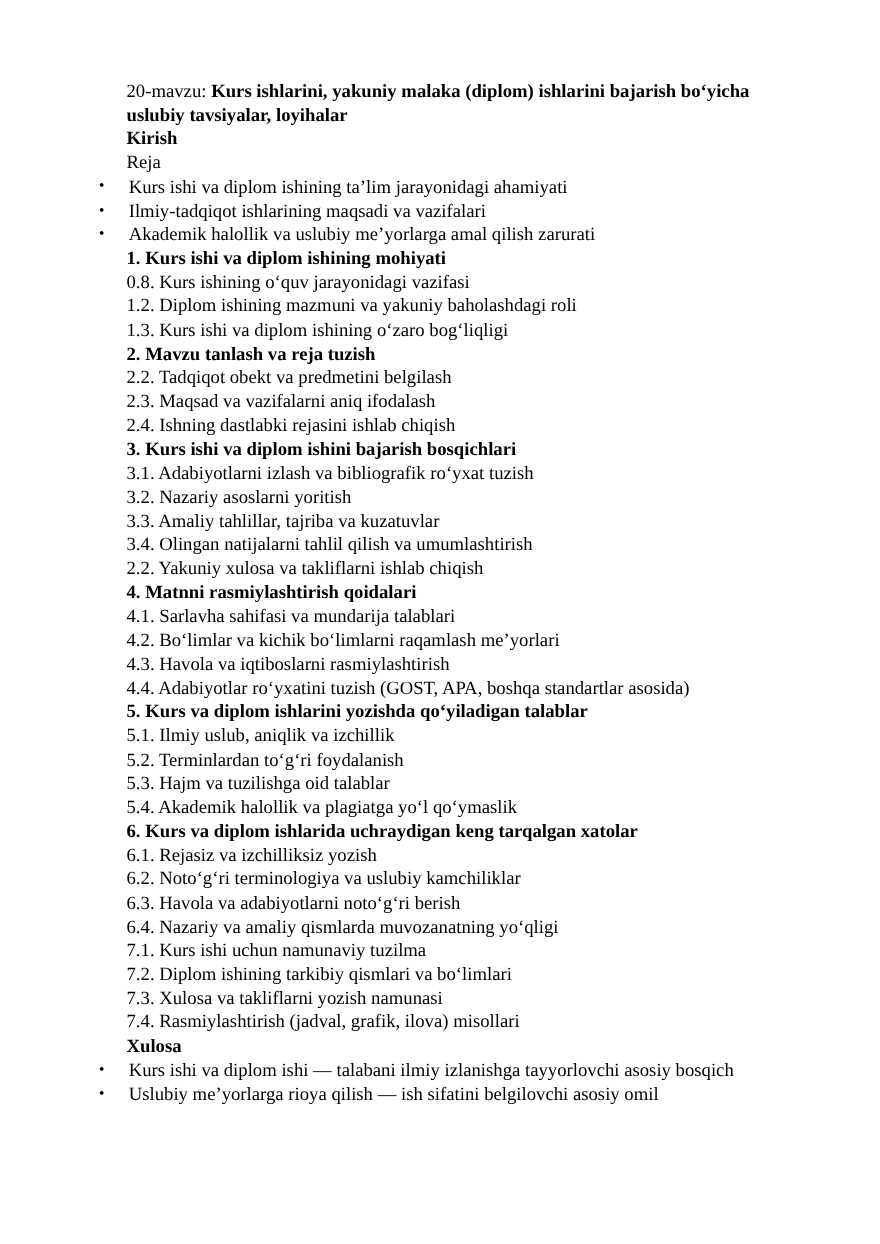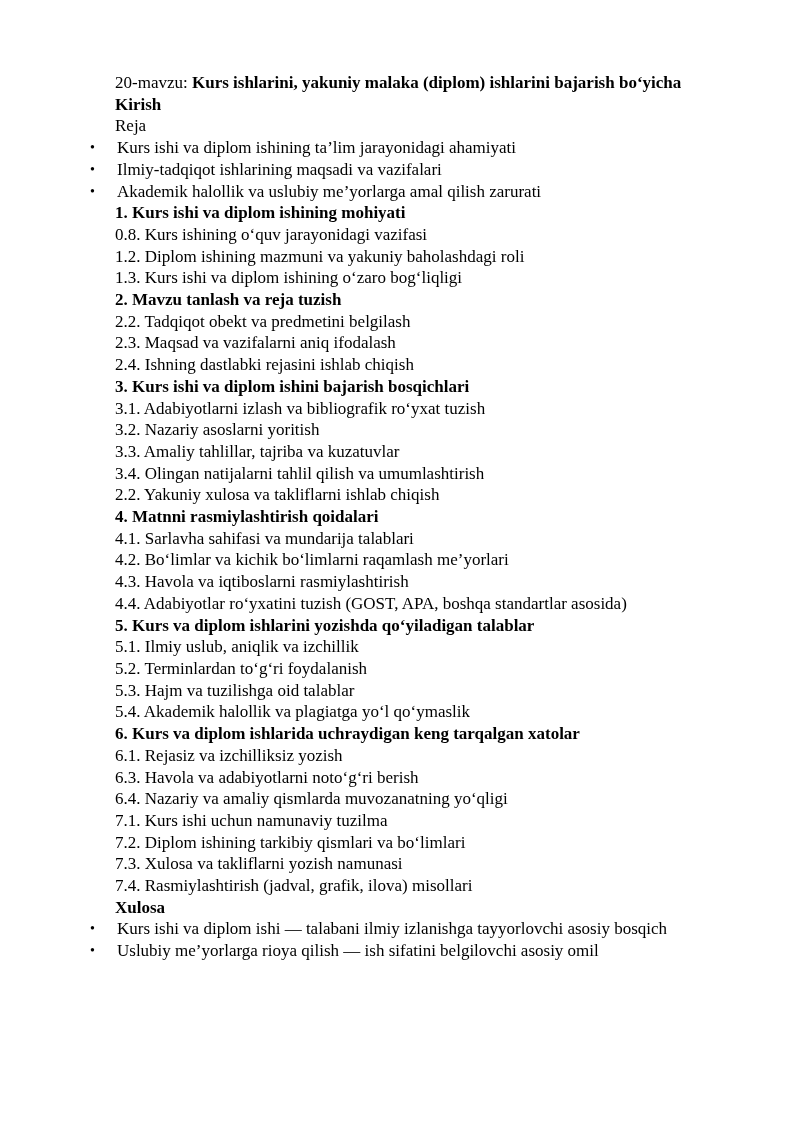--- a/index.html
+++ b/index.html
@@ -31,21 +31,21 @@
     left: -25px;
     top: 0px;
     font-size: 14px;
     line-height: 21.7px;
   }
 </style>
 </head>
 <body>
 
 <div class="page doc-text">
-  <p class="title"><span>20-mavzu: </span><span class="bold">Kurs ishlarini, yakuniy malaka (diplom) ishlarini bajarish boʻyicha</span><br></p>
+  <p class="title"><span>20-mavzu: </span><span class="bold">Kurs ishlarini, yakuniy malaka (diplom) ishlarini bajarish boʻyicha</span><br><span class="bold">uslubiy tavsiyalar, loyihalar</span></p>
   <div id="outline">
       <div class="line heading"><span>Kirish</span></div>
       <div class="line plain"><span>Reja</span></div>
       <div class="line bullet"><span class="bullet-marker">•</span><span>Kurs ishi va diplom ishining ta’lim jarayonidagi ahamiyati</span></div>
       <div class="line bullet"><span class="bullet-marker">•</span><span>Ilmiy-tadqiqot ishlarining maqsadi va vazifalari</span></div>
       <div class="line bullet"><span class="bullet-marker">•</span><span>Akademik halollik va uslubiy me’yorlarga amal qilish zarurati</span></div>
       <div class="line heading"><span>1. Kurs ishi va diplom ishining mohiyati</span></div>
       <div class="line plain"><span>0.8. Kurs ishining oʻquv jarayonidagi vazifasi</span></div>
       <div class="line plain"><span>1.2. Diplom ishining mazmuni va yakuniy baholashdagi roli</span></div>
       <div class="line plain"><span>1.3. Kurs ishi va diplom ishining oʻzaro bogʻliqligi</span></div>
@@ -64,20 +64,21 @@
       <div class="line plain"><span>4.2. Boʻlimlar va kichik boʻlimlarni raqamlash me’yorlari</span></div>
       <div class="line plain"><span>4.3. Havola va iqtiboslarni rasmiylashtirish</span></div>
       <div class="line plain"><span>4.4. Adabiyotlar roʻyxatini tuzish (GOST, APA, boshqa standartlar asosida)</span></div>
       <div class="line heading"><span>5. Kurs va diplom ishlarini yozishda qoʻyiladigan talablar</span></div>
       <div class="line plain"><span>5.1. Ilmiy uslub, aniqlik va izchillik</span></div>
       <div class="line plain"><span>5.2. Terminlardan toʻgʻri foydalanish</span></div>
       <div class="line plain"><span>5.3. Hajm va tuzilishga oid talablar</span></div>
       <div class="line plain"><span>5.4. Akademik halollik va plagiatga yoʻl qoʻymaslik</span></div>
       <div class="line heading"><span>6. Kurs va diplom ishlarida uchraydigan keng tarqalgan xatolar</span></div>
       <div class="line plain"><span>6.1. Rejasiz va izchilliksiz yozish</span></div>
+      <div class="line plain"><span>6.2. Notoʻgʻri terminologiya va uslubiy kamchiliklar</span></div>
       <div class="line plain"><span>6.3. Havola va adabiyotlarni notoʻgʻri berish</span></div>
       <div class="line plain"><span>6.4. Nazariy va amaliy qismlarda muvozanatning yoʻqligi</span></div>
       <div class="line plain"><span>7.1. Kurs ishi uchun namunaviy tuzilma</span></div>
       <div class="line plain"><span>7.2. Diplom ishining tarkibiy qismlari va boʻlimlari</span></div>
       <div class="line plain"><span>7.3. Xulosa va takliflarni yozish namunasi</span></div>
       <div class="line plain"><span>7.4. Rasmiylashtirish (jadval, grafik, ilova) misollari</span></div>
       <div class="line heading"><span>Xulosa</span></div>
       <div class="line bullet"><span class="bullet-marker">•</span><span>Kurs ishi va diplom ishi — talabani ilmiy izlanishga tayyorlovchi asosiy bosqich</span></div>
       <div class="line bullet"><span class="bullet-marker">•</span><span>Uslubiy me’yorlarga rioya qilish — ish sifatini belgilovchi asosiy omil</span></div>
     </div>

